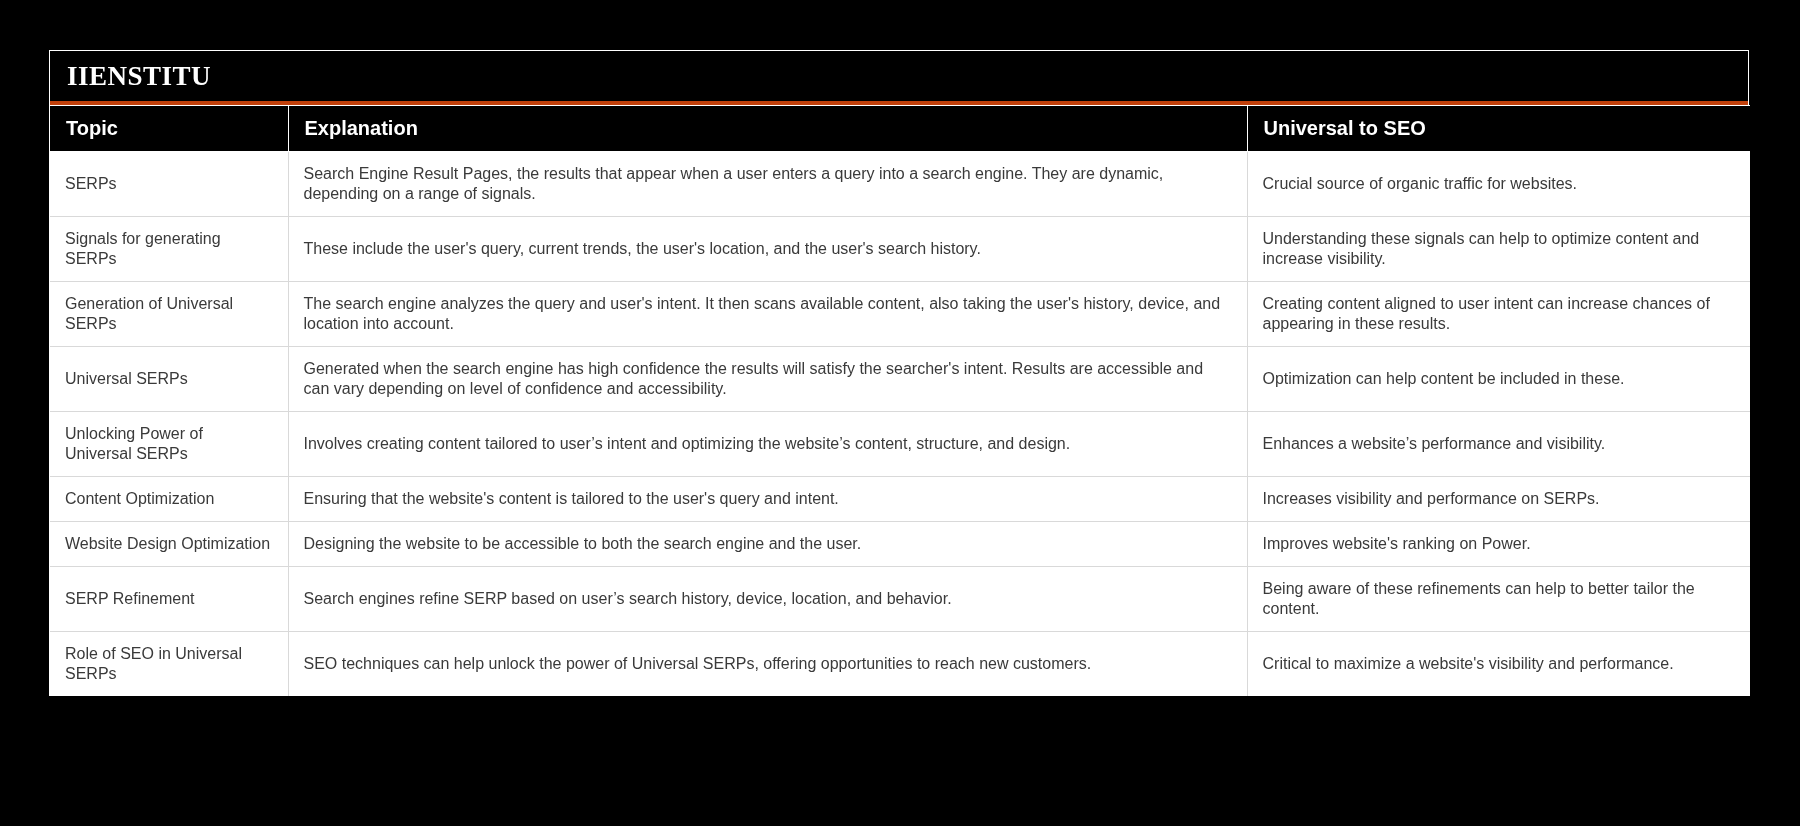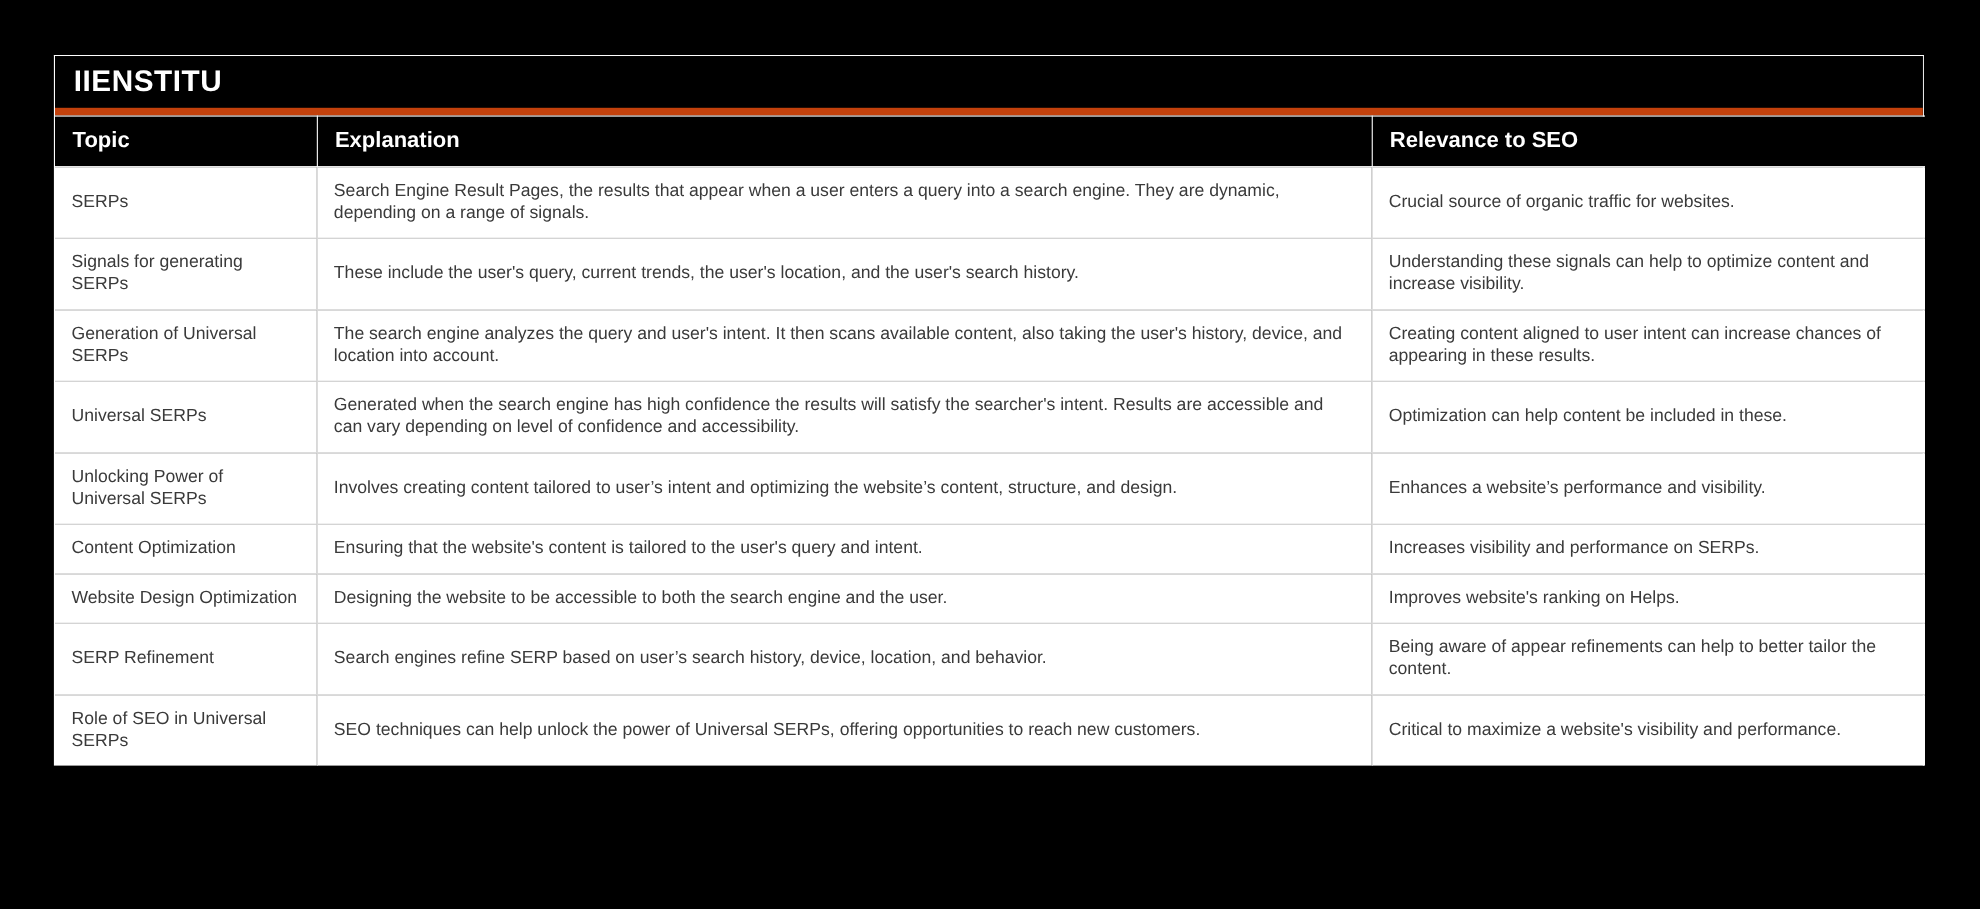--- a/index.html
+++ b/index.html
@@ -25,23 +25,24 @@
     border: 1px solid #ffffff;
     border-bottom: none;
     box-sizing: border-box;
     background: #000000;
   }
   .title-bar {
     height: 54px;
     display: flex;
     align-items: center;
     padding: 0 17px;
-    border-bottom: 7px solid #c2410c;
+    border-bottom: 4px solid #c2410c;
     box-sizing: border-box;
     background: #000000;
+    font-family: Liberation Serif, serif;
   }
   .title-bar h1 {
     margin: 0;
     color: #ffffff;
     font-size: 27px;
     font-weight: bold;
     letter-spacing: 0.5px;
   }
   table.data-table {
     width: 100%;
@@ -90,21 +91,21 @@
     <table class="data-table">
       <colgroup>
         <col class="col-topic">
         <col class="col-expl">
         <col class="col-relevance">
       </colgroup>
       <thead>
         <tr>
           <th>Topic</th>
           <th>Explanation</th>
-          <th>Relevance to SEO</th>
+          <th>Universal to SEO</th>
         </tr>
       </thead>
       <tbody id="table-body">
       <tr>
         <td>SERPs</td>
         <td>Search Engine Result Pages, the results that appear when a user enters a query into a search engine. They are dynamic, depending on a range of signals.</td>
         <td>Crucial source of organic traffic for websites.</td>
       </tr>
 
       <tr>
@@ -134,27 +135,27 @@
 
       <tr>
         <td>Content Optimization</td>
         <td>Ensuring that the website's content is tailored to the user's query and intent.</td>
         <td>Increases visibility and performance on SERPs.</td>
       </tr>
 
       <tr>
         <td>Website Design Optimization</td>
         <td>Designing the website to be accessible to both the search engine and the user.</td>
-        <td>Improves website's ranking on Helps.</td>
+        <td>Improves website's ranking on Power.</td>
       </tr>
 
       <tr>
         <td>SERP Refinement</td>
         <td>Search engines refine SERP based on user’s search history, device, location, and behavior.</td>
-        <td>Being aware of appear refinements can help to better tailor the content.</td>
+        <td>Being aware of these refinements can help to better tailor the content.</td>
       </tr>
 
       <tr>
         <td>Role of SEO in Universal SERPs</td>
         <td>SEO techniques can help unlock the power of Universal SERPs, offering opportunities to reach new customers.</td>
         <td>Critical to maximize a website's visibility and performance.</td>
       </tr>
     </tbody>
     </table>
 

